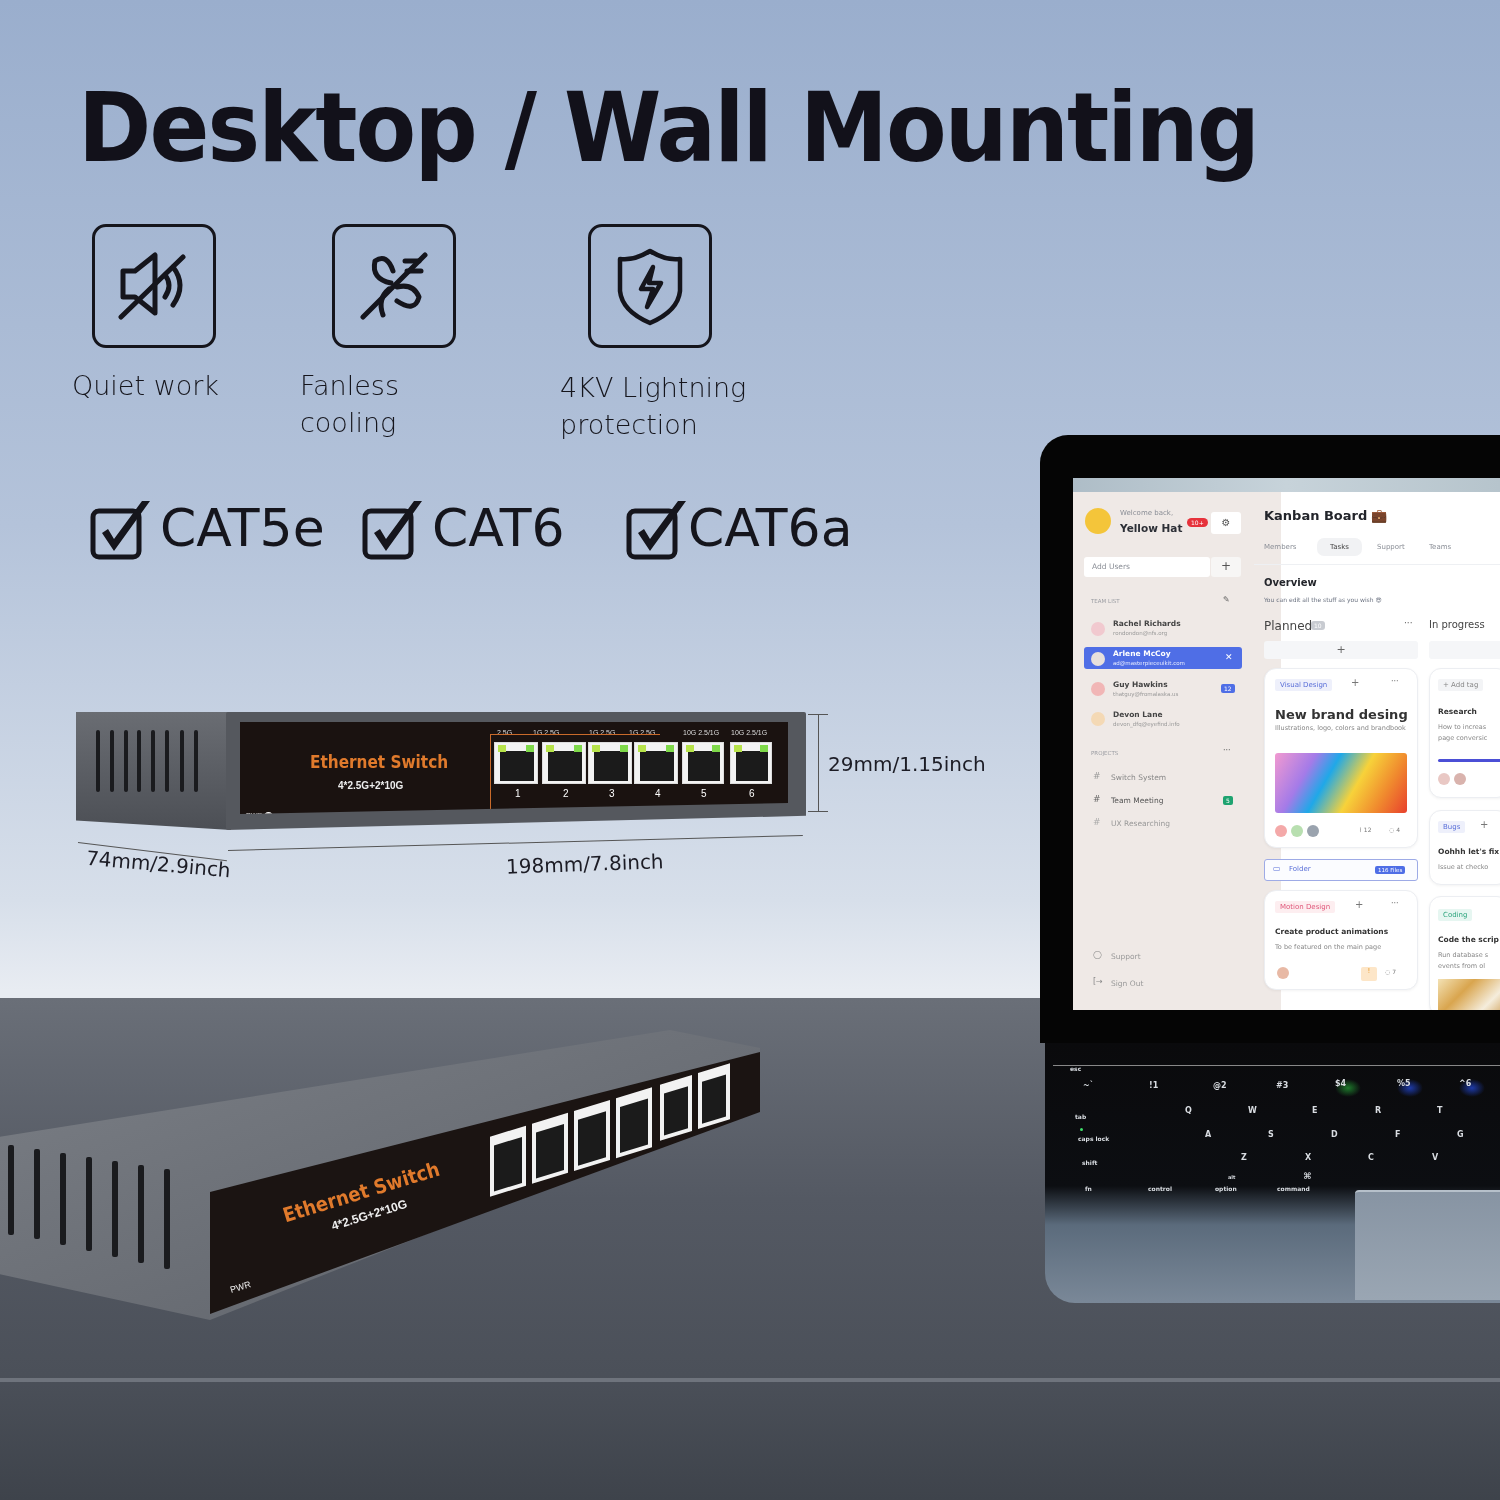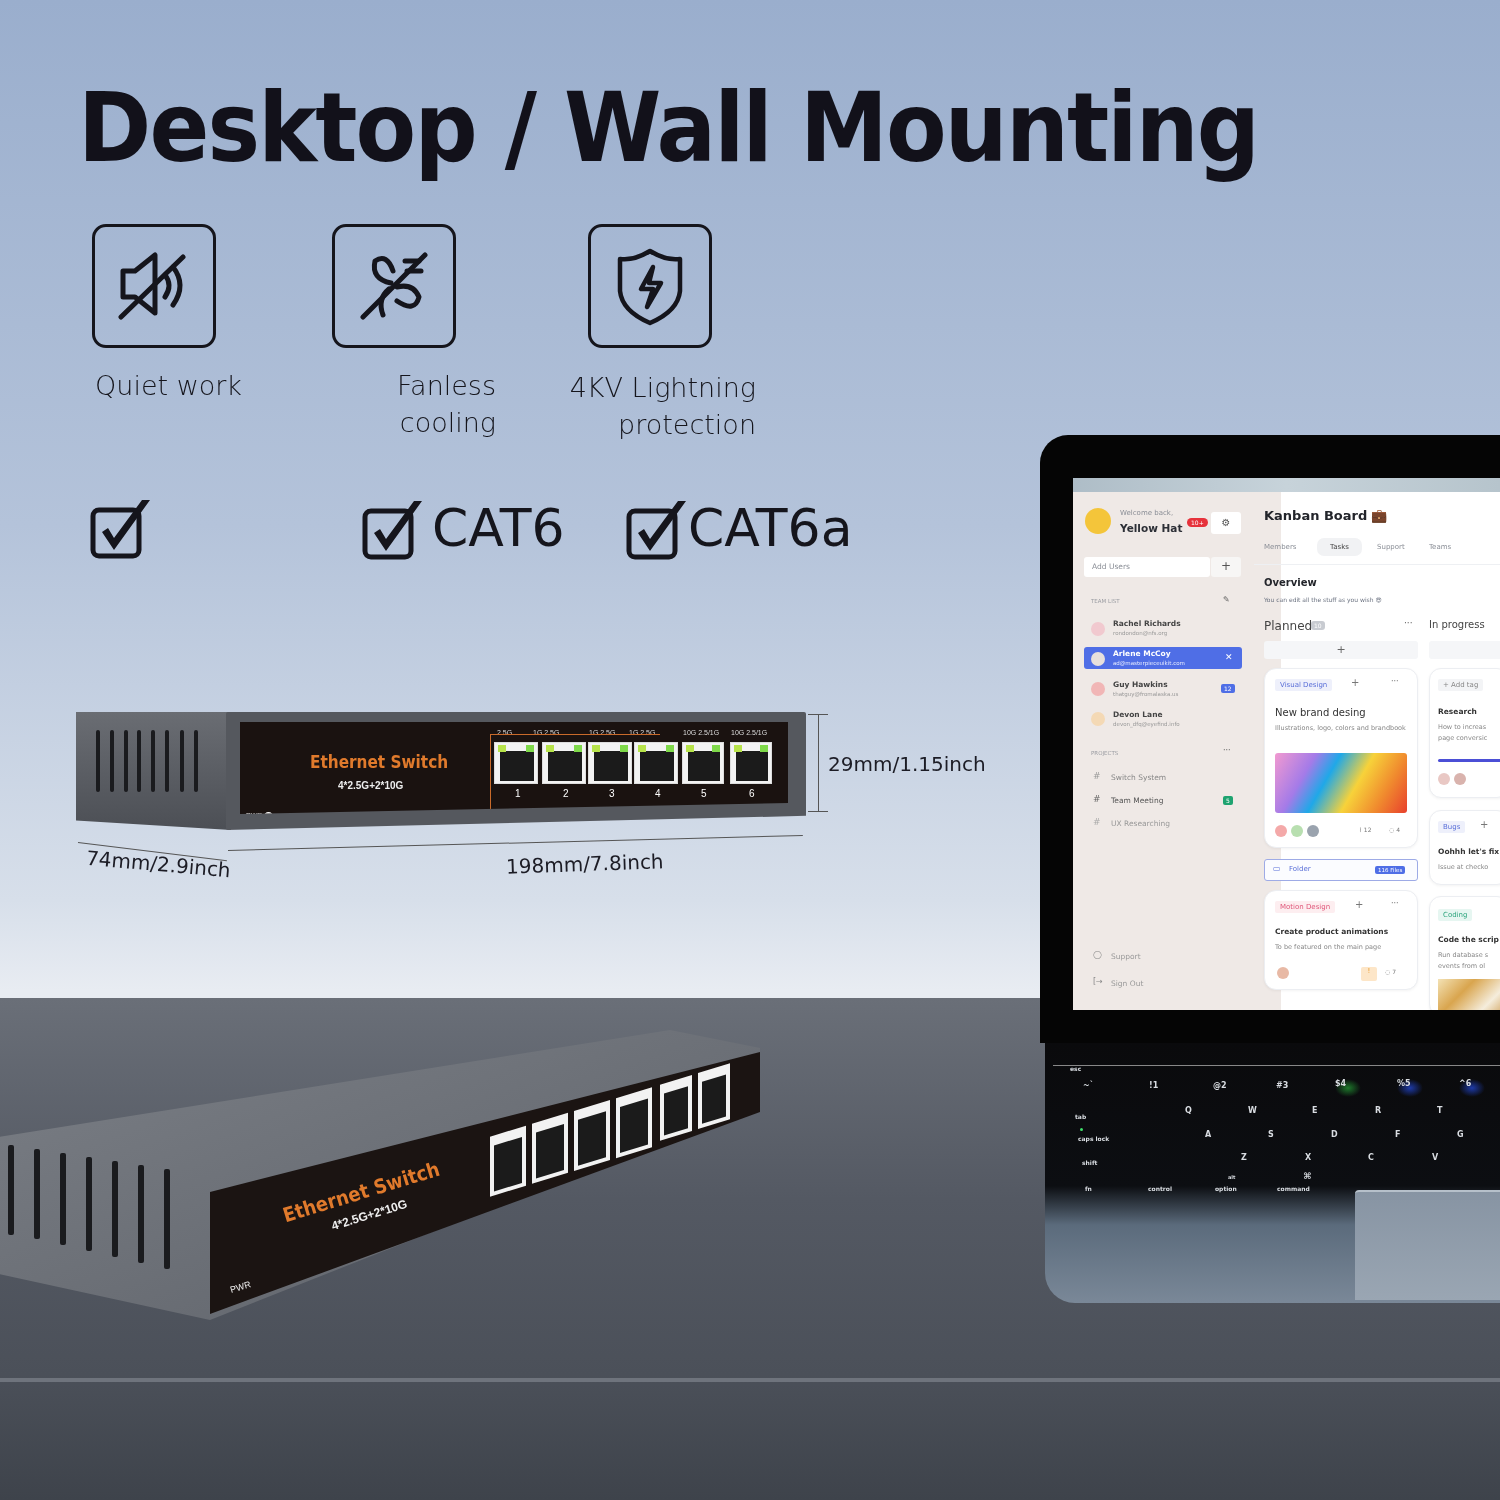--- a/index.html
+++ b/index.html
@@ -1,21 +1,21 @@
 <!DOCTYPE html>
 <html><head>
 <meta charset="utf-8">
 <style>
 *{box-sizing:border-box;margin:0;padding:0}
 html,body{width:1500px;height:1500px;overflow:hidden}
 body{position:relative;font-family:"Liberation Sans",sans-serif;background:linear-gradient(180deg,#9aaecd 0%,#b4c3da 35%,#d7dfea 60%,#e8ecf2 66%);}
 .abs{position:absolute}
 .headline{left:78px;top:72px;font-size:96px;font-weight:700;color:#12111a;letter-spacing:-2px;transform:scaleX(0.92);transform-origin:left;font-family:"DejaVu Sans",sans-serif}
 .feat-box{width:124px;height:124px;border:3px solid #15151c;border-radius:14px;display:flex;align-items:center;justify-content:center}
-.feat-label{font-size:27px;color:#15151c;text-align:right;line-height:37px;font-family:"DejaVu Sans",sans-serif;font-weight:300}
+.feat-label{font-size:27px;color:#15151c;text-align:left;line-height:37px;font-family:"DejaVu Sans",sans-serif;font-weight:300}
 .cat{display:flex;align-items:center;font-size:52px;color:#15151c;font-family:"DejaVu Sans",sans-serif}
 .cat .cb{width:58px;height:58px;position:relative;margin-right:12px}
 .dim-text{font-size:20px;color:#1c1c25;font-family:"DejaVu Sans",sans-serif}
 
 .sw-top{left:76px;top:712px;width:730px;height:118px}
 .sw-side{position:absolute;left:0;top:0;width:155px;height:118px;background:linear-gradient(180deg,#6a6d73,#4c4f55);clip-path:polygon(0 0,100% 0,100% 100%,0 92%)}
 .sw-front{position:absolute;left:150px;top:0;width:580px;height:118px;background:#55585e;border-radius:2px;clip-path:polygon(0 0,100% 0,100% 88%,0 100%)}
 .sw-panel{position:absolute;left:14px;top:10px;width:548px;height:92px;background:#1a1210;clip-path:polygon(0 0,100% 0,100% 88%,0 100%)}
 .vent{position:absolute;top:18px;width:4px;height:62px;background:#1a1b1e;border-radius:2px}
 .brand{color:#e07a2c;font-weight:700;font-family:"DejaVu Sans Condensed","DejaVu Sans",sans-serif;font-size:17px}
@@ -85,20 +85,21 @@
   <div>protection</div>
 </div>
 
 <div class="abs cat" style="left:90px;top:498px">
   <div class="cb">
     <svg width="64" height="62" viewBox="0 0 64 62">
         <rect x="3" y="12" width="46" height="46" rx="6" fill="none" stroke="#15151c" stroke-width="5"></rect>
         <path d="M12 34 l12 18 l36 -50 l-8 0 l-28 38 l-6 -10 z" fill="#15151c"></path>
       </svg>
   </div>
+  <span>CAT5e</span>
 </div>
 <div class="abs cat" style="left:362px;top:498px">
   <div class="cb">
     <svg width="64" height="62" viewBox="0 0 64 62">
         <rect x="3" y="12" width="46" height="46" rx="6" fill="none" stroke="#15151c" stroke-width="5"></rect>
         <path d="M12 34 l12 18 l36 -50 l-8 0 l-28 38 l-6 -10 z" fill="#15151c"></path>
       </svg>
   </div>
   <span>CAT6</span>
 </div>
@@ -284,21 +285,21 @@
 
   <div class="mt" style="left:191px;top:141px;font-size:12px;color:#444">Planned</div>
   <div class="mt" style="left:238px;top:143px;font-size:6px;color:#fff;background:#c8cbd1;border-radius:3px;padding:1px 3px">10</div>
   <div class="mt" style="left:331px;top:140px;font-size:9px;color:#666">···</div>
   <div class="mt" style="left:191px;top:163px;width:154px;height:18px;background:#f5f6f8;border-radius:3px;text-align:center;font-size:11px;line-height:17px;color:#666">+</div>
 
   <div class="card" style="left:191px;top:190px;width:154px;height:180px">
     <div class="tag" style="left:10px;top:10px;background:#eef0fb;color:#5a6fd8">Visual Design</div>
     <div class="mt" style="left:86px;top:8px;font-size:10px;color:#777">+</div>
     <div class="mt" style="left:126px;top:8px;font-size:8px;color:#777">···</div>
-    <div class="mt" style="left:10px;top:38px;font-size:10px;font-weight:400;color:#333">New brand desing</div>
+    <div class="mt" style="left:10px;top:38px;font-size:13px;font-weight:700;color:#333">New brand desing</div>
     <div class="mt" style="left:10px;top:54px;width:140px;white-space:normal;font-size:6.5px;color:#888;line-height:11px">Illustrations, logo, colors and brandbook</div>
     <div class="mt" style="left:10px;top:84px;width:132px;height:60px;border-radius:3px;background:linear-gradient(120deg,#f29ad0 0%,#a47be8 25%,#1fa8e8 40%,#f7d23a 60%,#f08a2e 80%,#e8402d 100%)"></div>
     <div class="mt" style="left:10px;top:156px;width:12px;height:12px;border-radius:50%;background:#f4a9a9"></div>
     <div class="mt" style="left:26px;top:156px;width:12px;height:12px;border-radius:50%;background:#b8dfb0"></div>
     <div class="mt" style="left:42px;top:156px;width:12px;height:12px;border-radius:50%;background:#9aa3ae"></div>
     <div class="mt" style="left:94px;top:157px;font-size:6px;color:#777"><span>⌇</span> <span>12</span></div>
     <div class="mt" style="left:124px;top:157px;font-size:6px;color:#777"><span>◌</span> <span>4</span></div>
   </div>
 
   <div class="mt" style="left:191px;top:381px;width:154px;height:22px;border:1px solid #9eabe6;border-radius:3px;background:#fbfcff">

